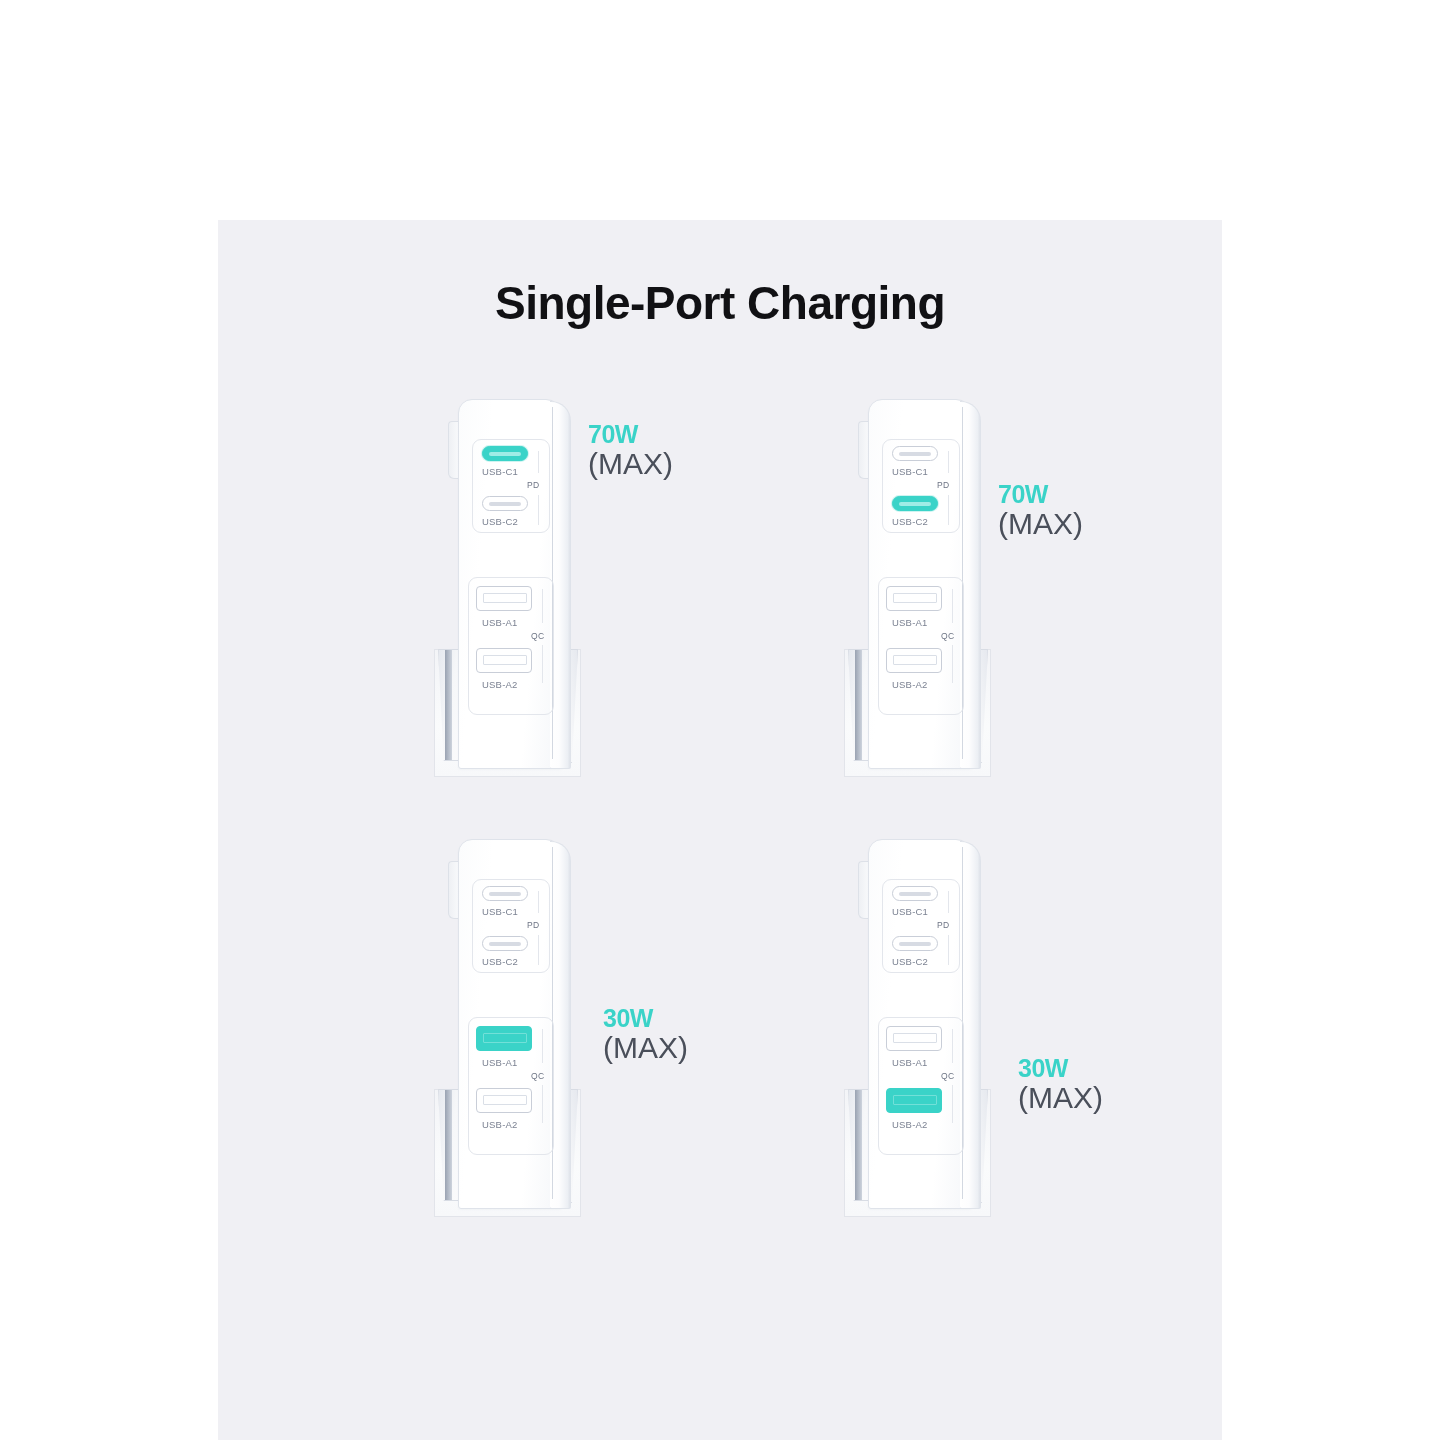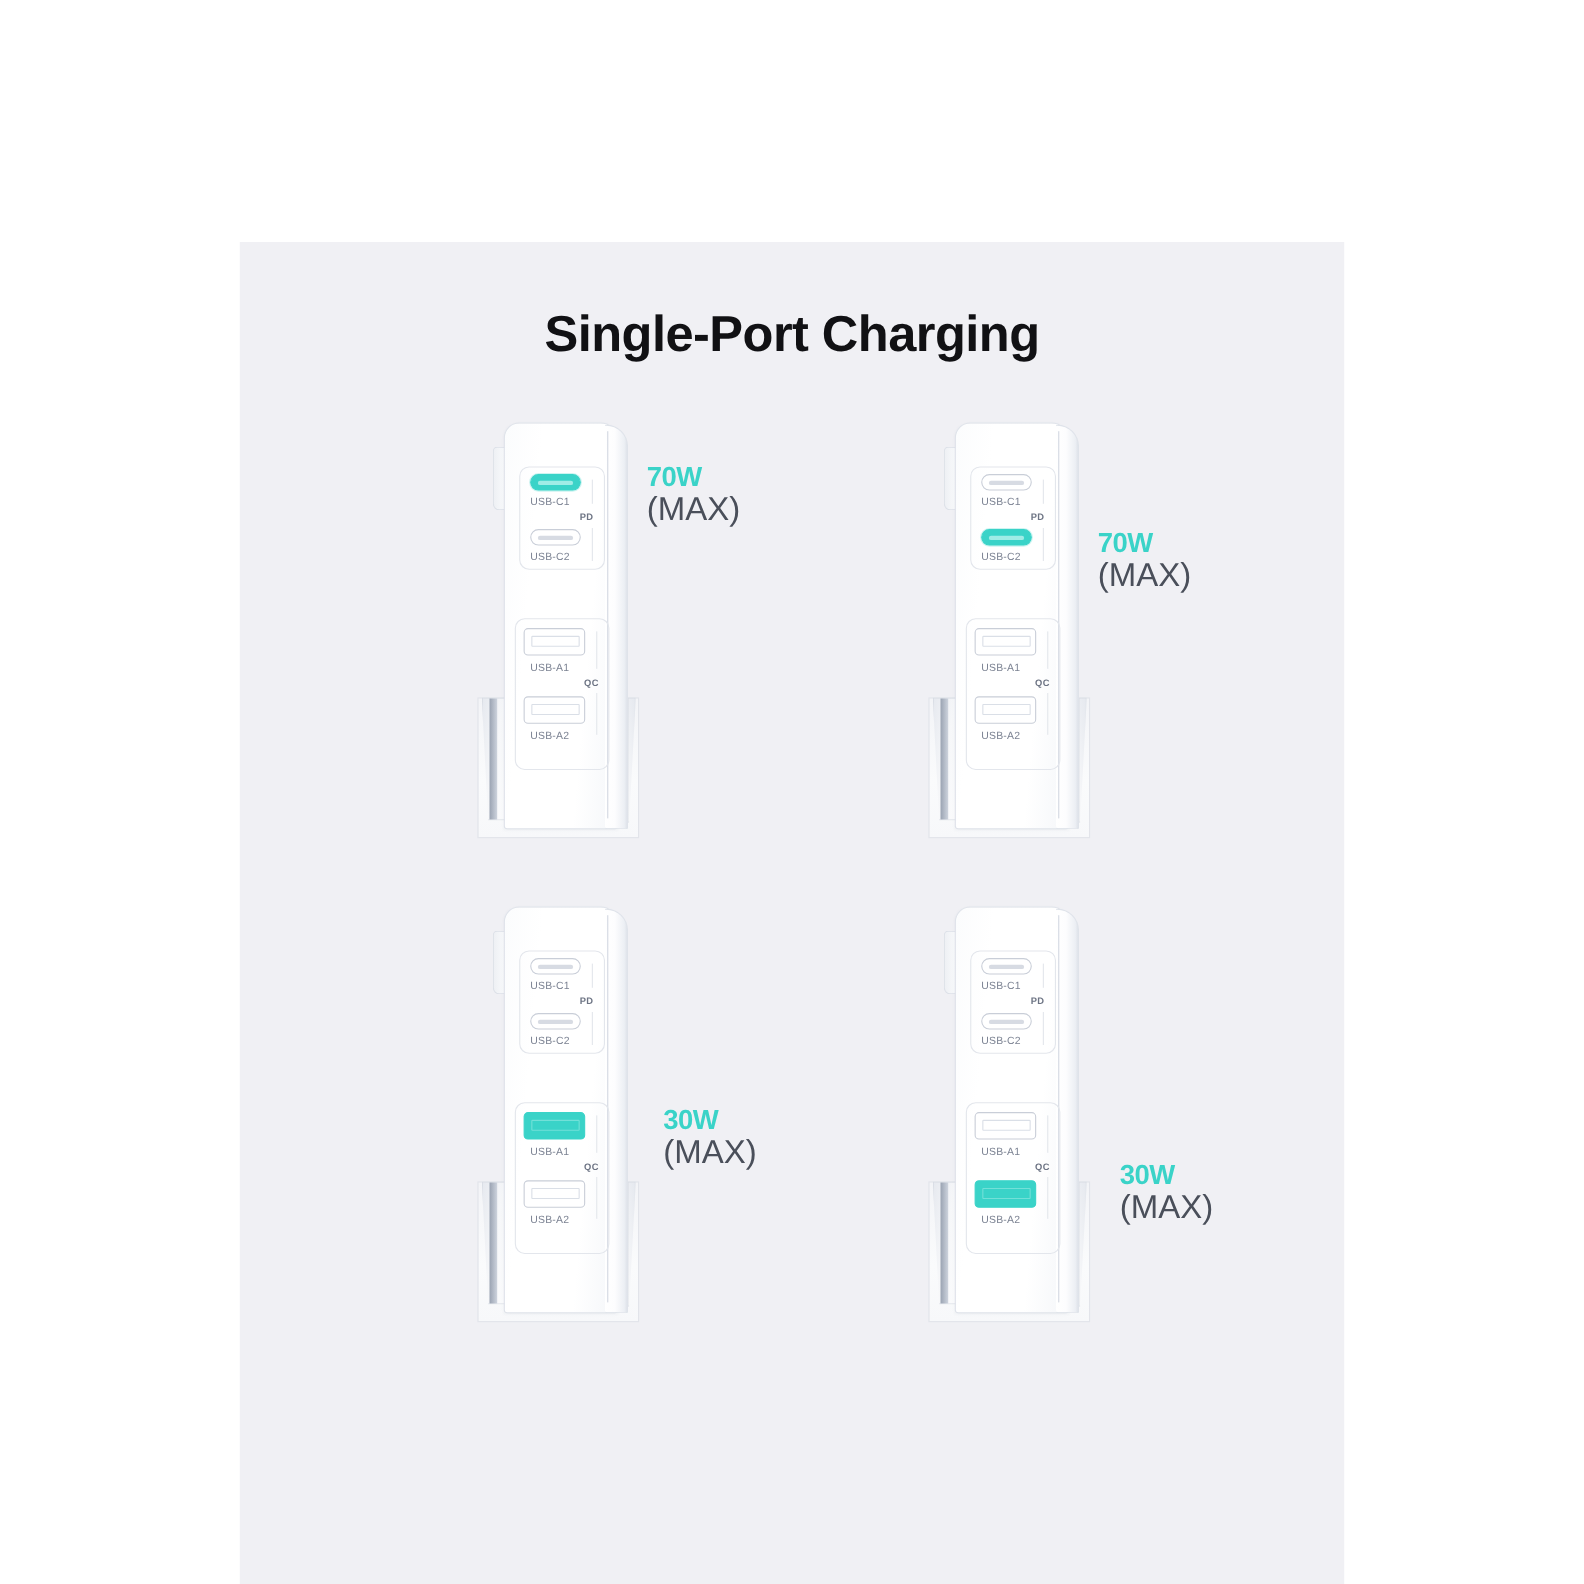--- a/index.html
+++ b/index.html
@@ -26,21 +26,21 @@
     font-size:46px;font-weight:bold;
     letter-spacing:-0.5px;
     color:#111114;
     white-space:nowrap;
   }
 
   
   .cell{position:absolute;}
 
   
-  .charger{position:absolute;left:0;top:1px;width:250px;height:390px;}
+  .charger{position:absolute;left:0;top:16px;width:250px;height:390px;}
 
   
   .refl{
     position:absolute;left:6px;top:258px;width:145px;height:126px;
     border:1px solid #e2e4ea;
     background:linear-gradient(180deg,#f3f4f7 0%,#fafbfc 60%,#f7f8fa 100%);
   }
 
   
   .wing-l{
@@ -150,21 +150,21 @@
   .usba.on i{border-color:#72e0d8;background:#3ad3c8;}
 
   
   .cap{
     position:absolute;
     font-size:9.5px;color:#7b8292;letter-spacing:.2px;
     white-space:nowrap;
   }
   .tag{
     position:absolute;
-    font-size:8.5px;color:#6d7484;font-weight:700;letter-spacing:.3px;
+    font-size:8.5px;color:#6d7484;font-weight:400;letter-spacing:.3px;
     white-space:nowrap;
   }
 
   
   .callout{position:absolute;white-space:nowrap;}
   .watt{
     font-size:25px;font-weight:bold;color:#3ad3c8;
     letter-spacing:-0.5px;line-height:1.05;
   }
   .max{

